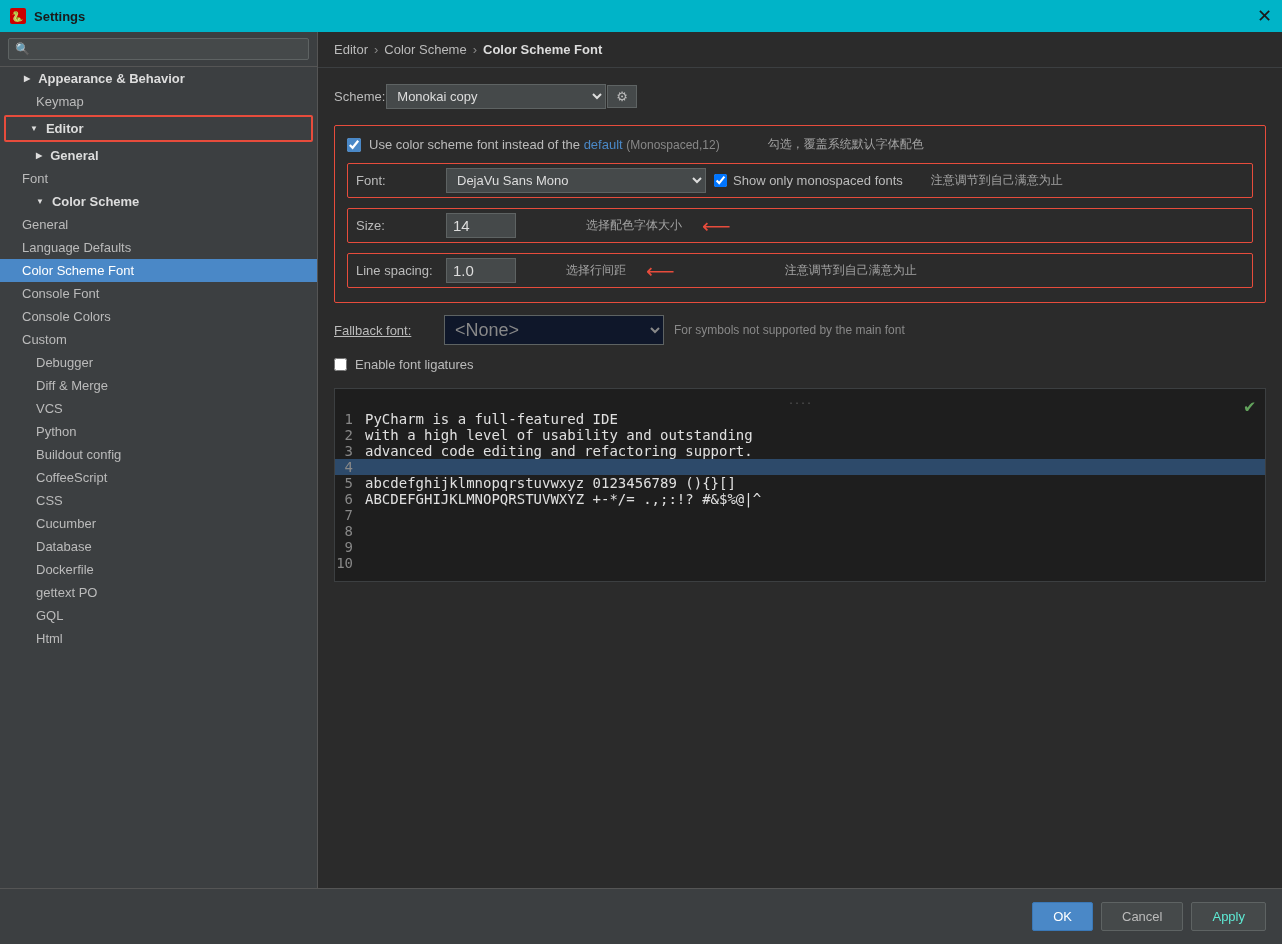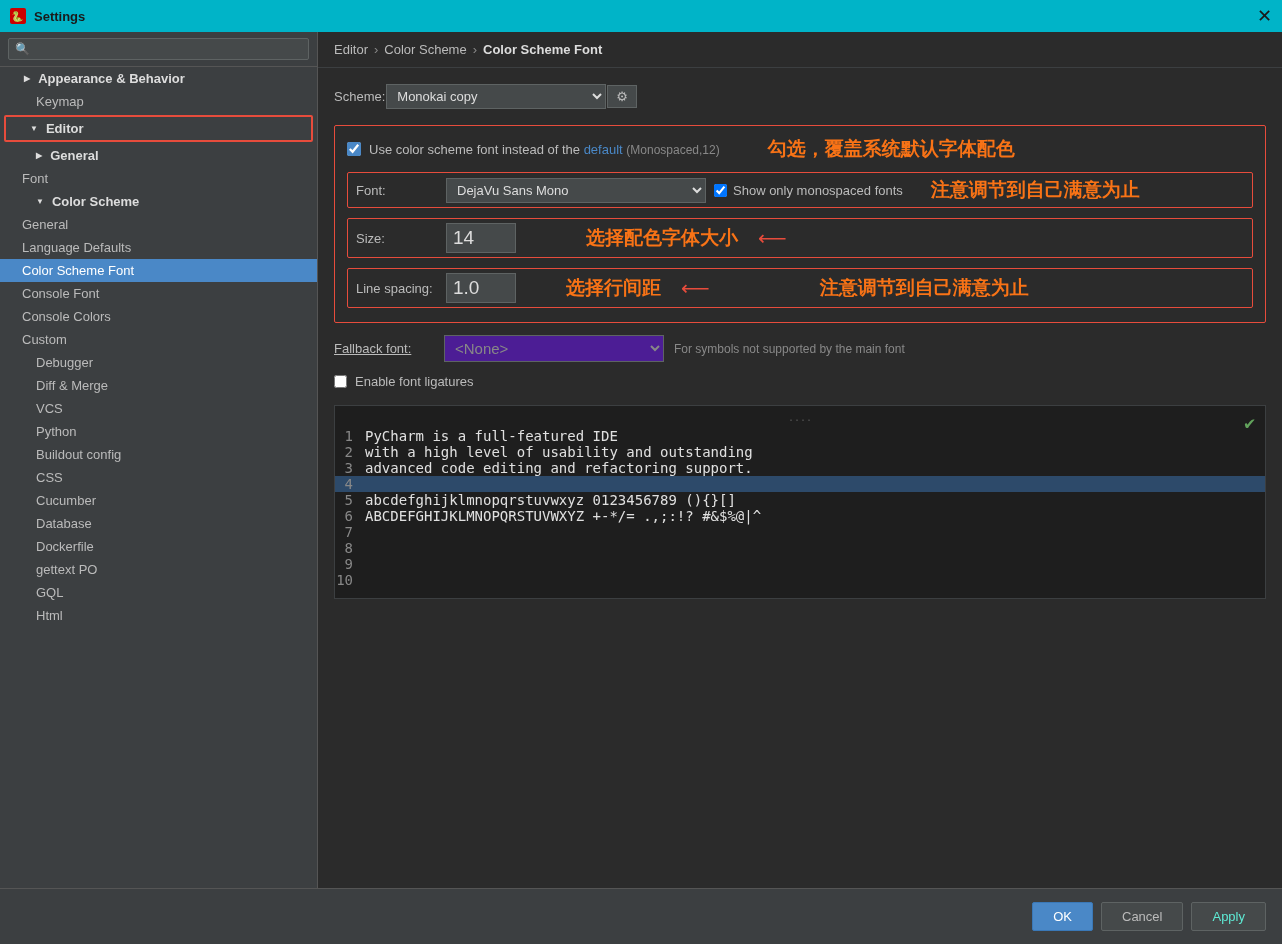--- a/index.html
+++ b/index.html
@@ -158,40 +158,40 @@
       padding: 3px 6px;
       font-size: 13px;
       width: 260px;
       outline: none;
     }
     .size-input {
       background: #45494a;
       border: 1px solid #5e6363;
       color: #dddddd;
       padding: 3px 6px;
-      font-size: 19px;
+      font-size: 15px;
       width: 70px;
       outline: none;
     }
     .monospaced-check { display: flex; align-items: center; gap: 6px; }
 
     
     .fallback-row {
       display: flex;
       align-items: center;
       gap: 10px;
       margin-bottom: 12px;
     }
     .fallback-label { color: #bbbbbb; font-size: 13px; width: 100px; text-decoration: underline; }
     .fallback-select {
-      background: #4c1d95;
+      background: #0f172a;
       border: 1px solid #5e6363;
       color: #888;
       padding: 3px 6px;
-      font-size: 15px;
+      font-size: 18px;
       width: 220px;
       outline: none;
     }
     .fallback-hint { color: #888; font-size: 12px; }
 
     
     .ligatures-row {
       display: flex;
       align-items: center;
       gap: 8px;
@@ -275,23 +275,23 @@
       color: #5eead4;
     }
 
     .field-bordered {
       border: 1px solid #e74c3c;
       border-radius: 2px;
       padding: 2px 4px;
     }
 
     .red-annotation {
-      color: #f97316;
-      font-size: 19px;
-      font-weight: bold;
+      color: #a3a3a3;
+      font-size: 12px;
+      font-weight: normal;
     }
 
     select option { background: #3c3f41; }
   </style>
 </head>
 <body>
 
 <div class="title-bar">
   <div class="title-bar-left">
     <div class="title-bar-icon">🐍</div>
@@ -372,20 +372,23 @@
     </div>
 
     <div class="sidebar-item indent2">
       <span>Python</span>
     </div>
 
     <div class="sidebar-item indent2">
       <span>Buildout config</span>
     </div>
 
+    <div class="sidebar-item indent2">
+      <span>CoffeeScript</span>
+    </div>
 
     <div class="sidebar-item indent2">
       <span>CSS</span>
     </div>
 
     <div class="sidebar-item indent2">
       <span>Cucumber</span>
     </div>
 
     <div class="sidebar-item indent2">

